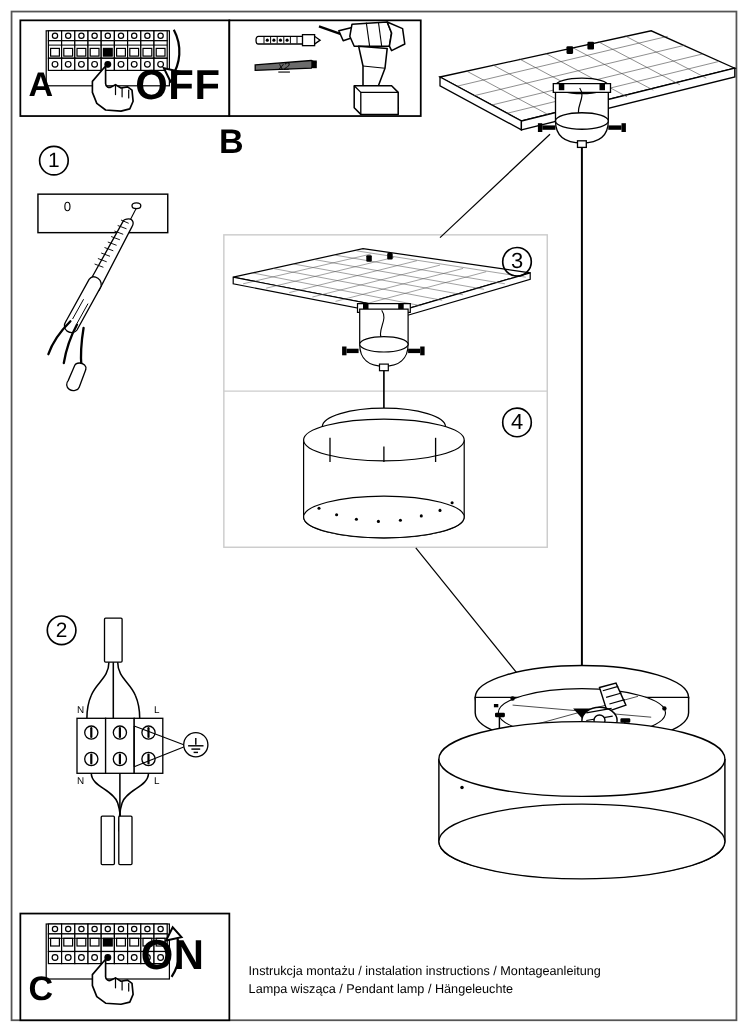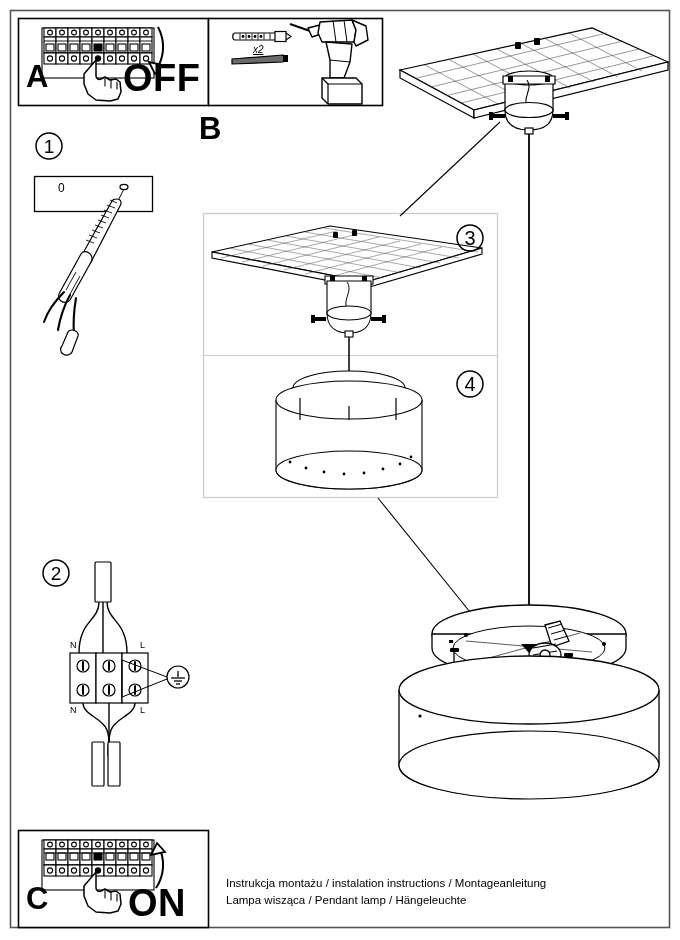--- a/index.html
+++ b/index.html
@@ -586,21 +586,21 @@
     <path d="M156 888 C164 876 166 860 158 845"></path>
     <path d="M151 855 L157 843 L165 852 Z" fill="#fff" stroke-width="1.8"></path>
   </g>
 
 </svg>
 
 <div class="lbl big-letter" style="left:26px; top:58px;">A</div>
 
 <div class="lbl onoff" style="left:123px; top:55px;">OFF</div>
 
-<div class="lbl x2" style="left:253px; top:44px;text-decoration:underline;">x2</div>
+<div class="lbl x2" style="left:253px; top:56px;text-decoration:underline;">x2</div>
 
 <div class="lbl big-letter" style="left:199px; top:110px;">B</div>
 
 <div class="lbl stepnum" style="left:34px; top:135px;">1</div>
 
 <div class="lbl zero" style="left:58px; top:181px;">0</div>
 
 <div class="lbl stepnum" style="left:41px; top:562px;">2</div>
 
 <div class="lbl tiny" style="left:70px; top:640px;">N</div>
@@ -612,18 +612,18 @@
 <svg style="position:absolute; left:452px; top:221px;" width="36" height="34">
   <circle cx="18" cy="17" r="13" fill="none" stroke="#000" stroke-width="1.5"></circle>
 </svg>
 <div class="lbl stepnum" style="left:455px; top:372px; font-size:20px; z-index:2;">4</div>
 <svg style="position:absolute; left:452px; top:367px;" width="36" height="34">
   <circle cx="18" cy="17" r="13" fill="none" stroke="#000" stroke-width="1.5"></circle>
 </svg>
 
 <div class="lbl big-letter" style="left:26px; top:880px;">C</div>
 
-<div class="lbl onoff" style="left:128px; top:880px;">ON</div>
+<div class="lbl onoff" style="left:128px; top:846px;">ON</div>
 
 <div class="lbl caption" style="left:226px; top:892px;">Lampa wisząca / Pendant lamp / Hängeleuchte</div>
 <div class="lbl caption" style="left:226px; top:875px;">Instrukcja montażu / instalation instructions / Montageanleitung</div>
 
 </div>
 
 </body></html>

